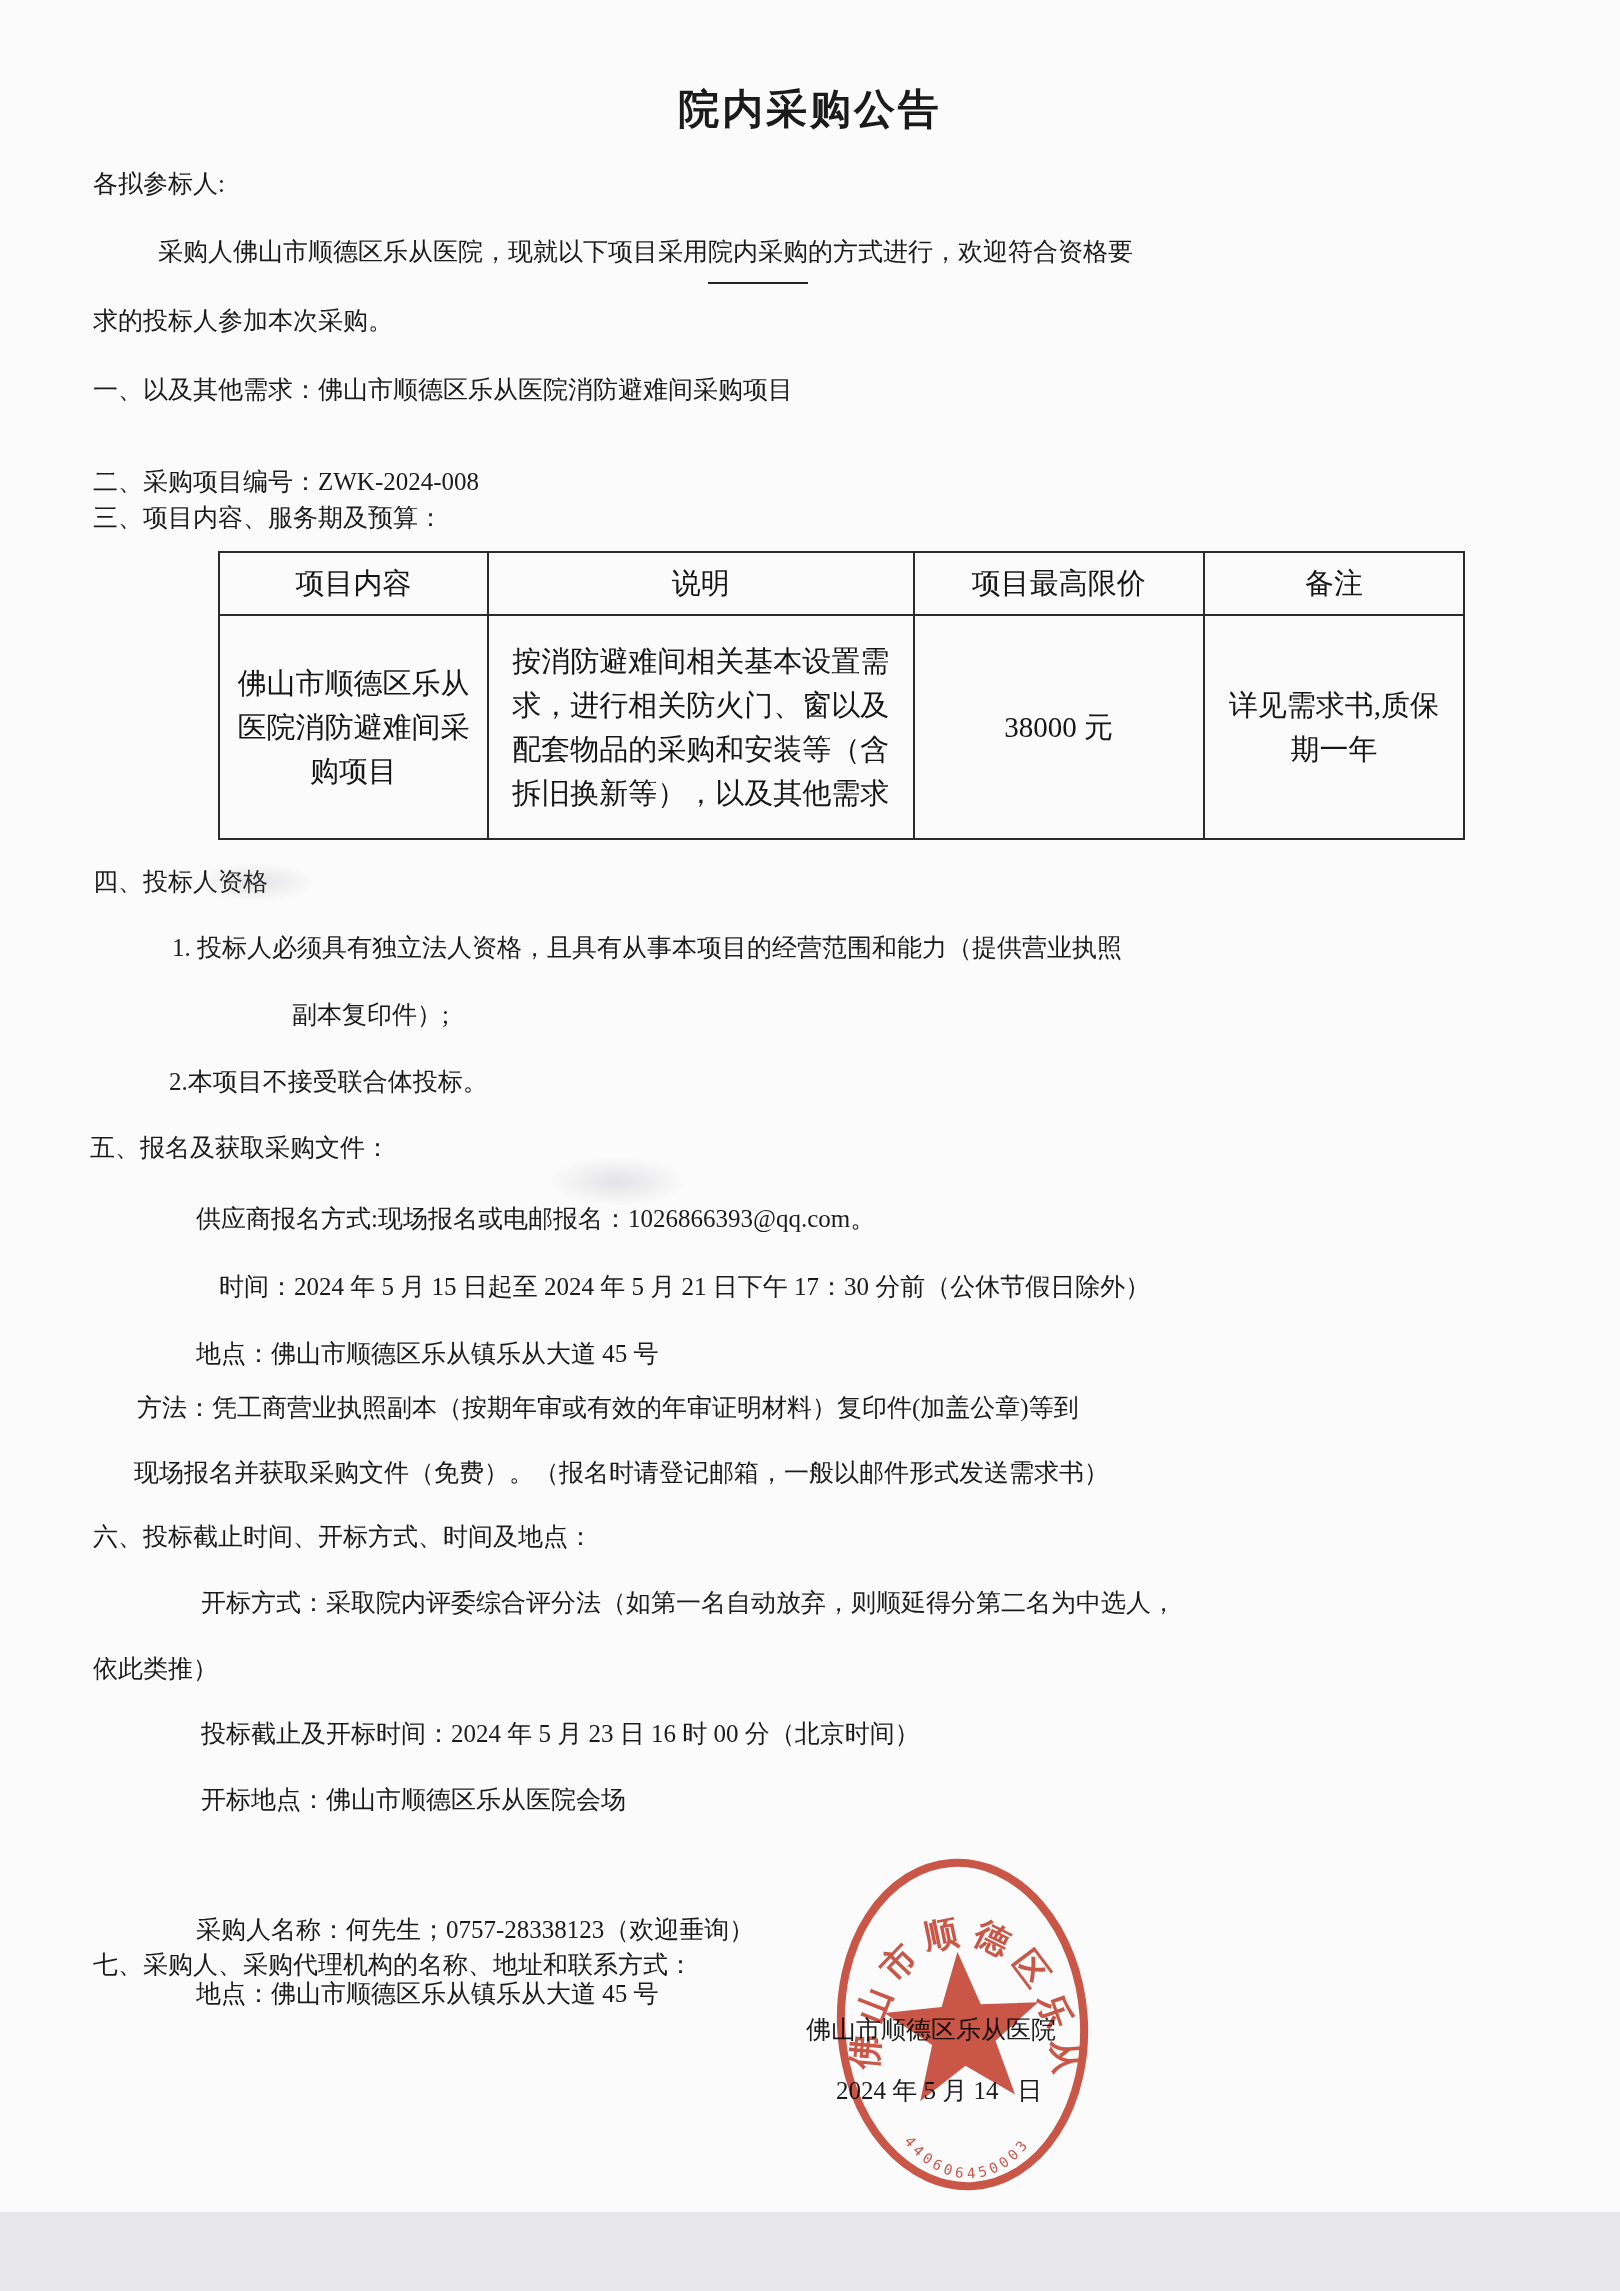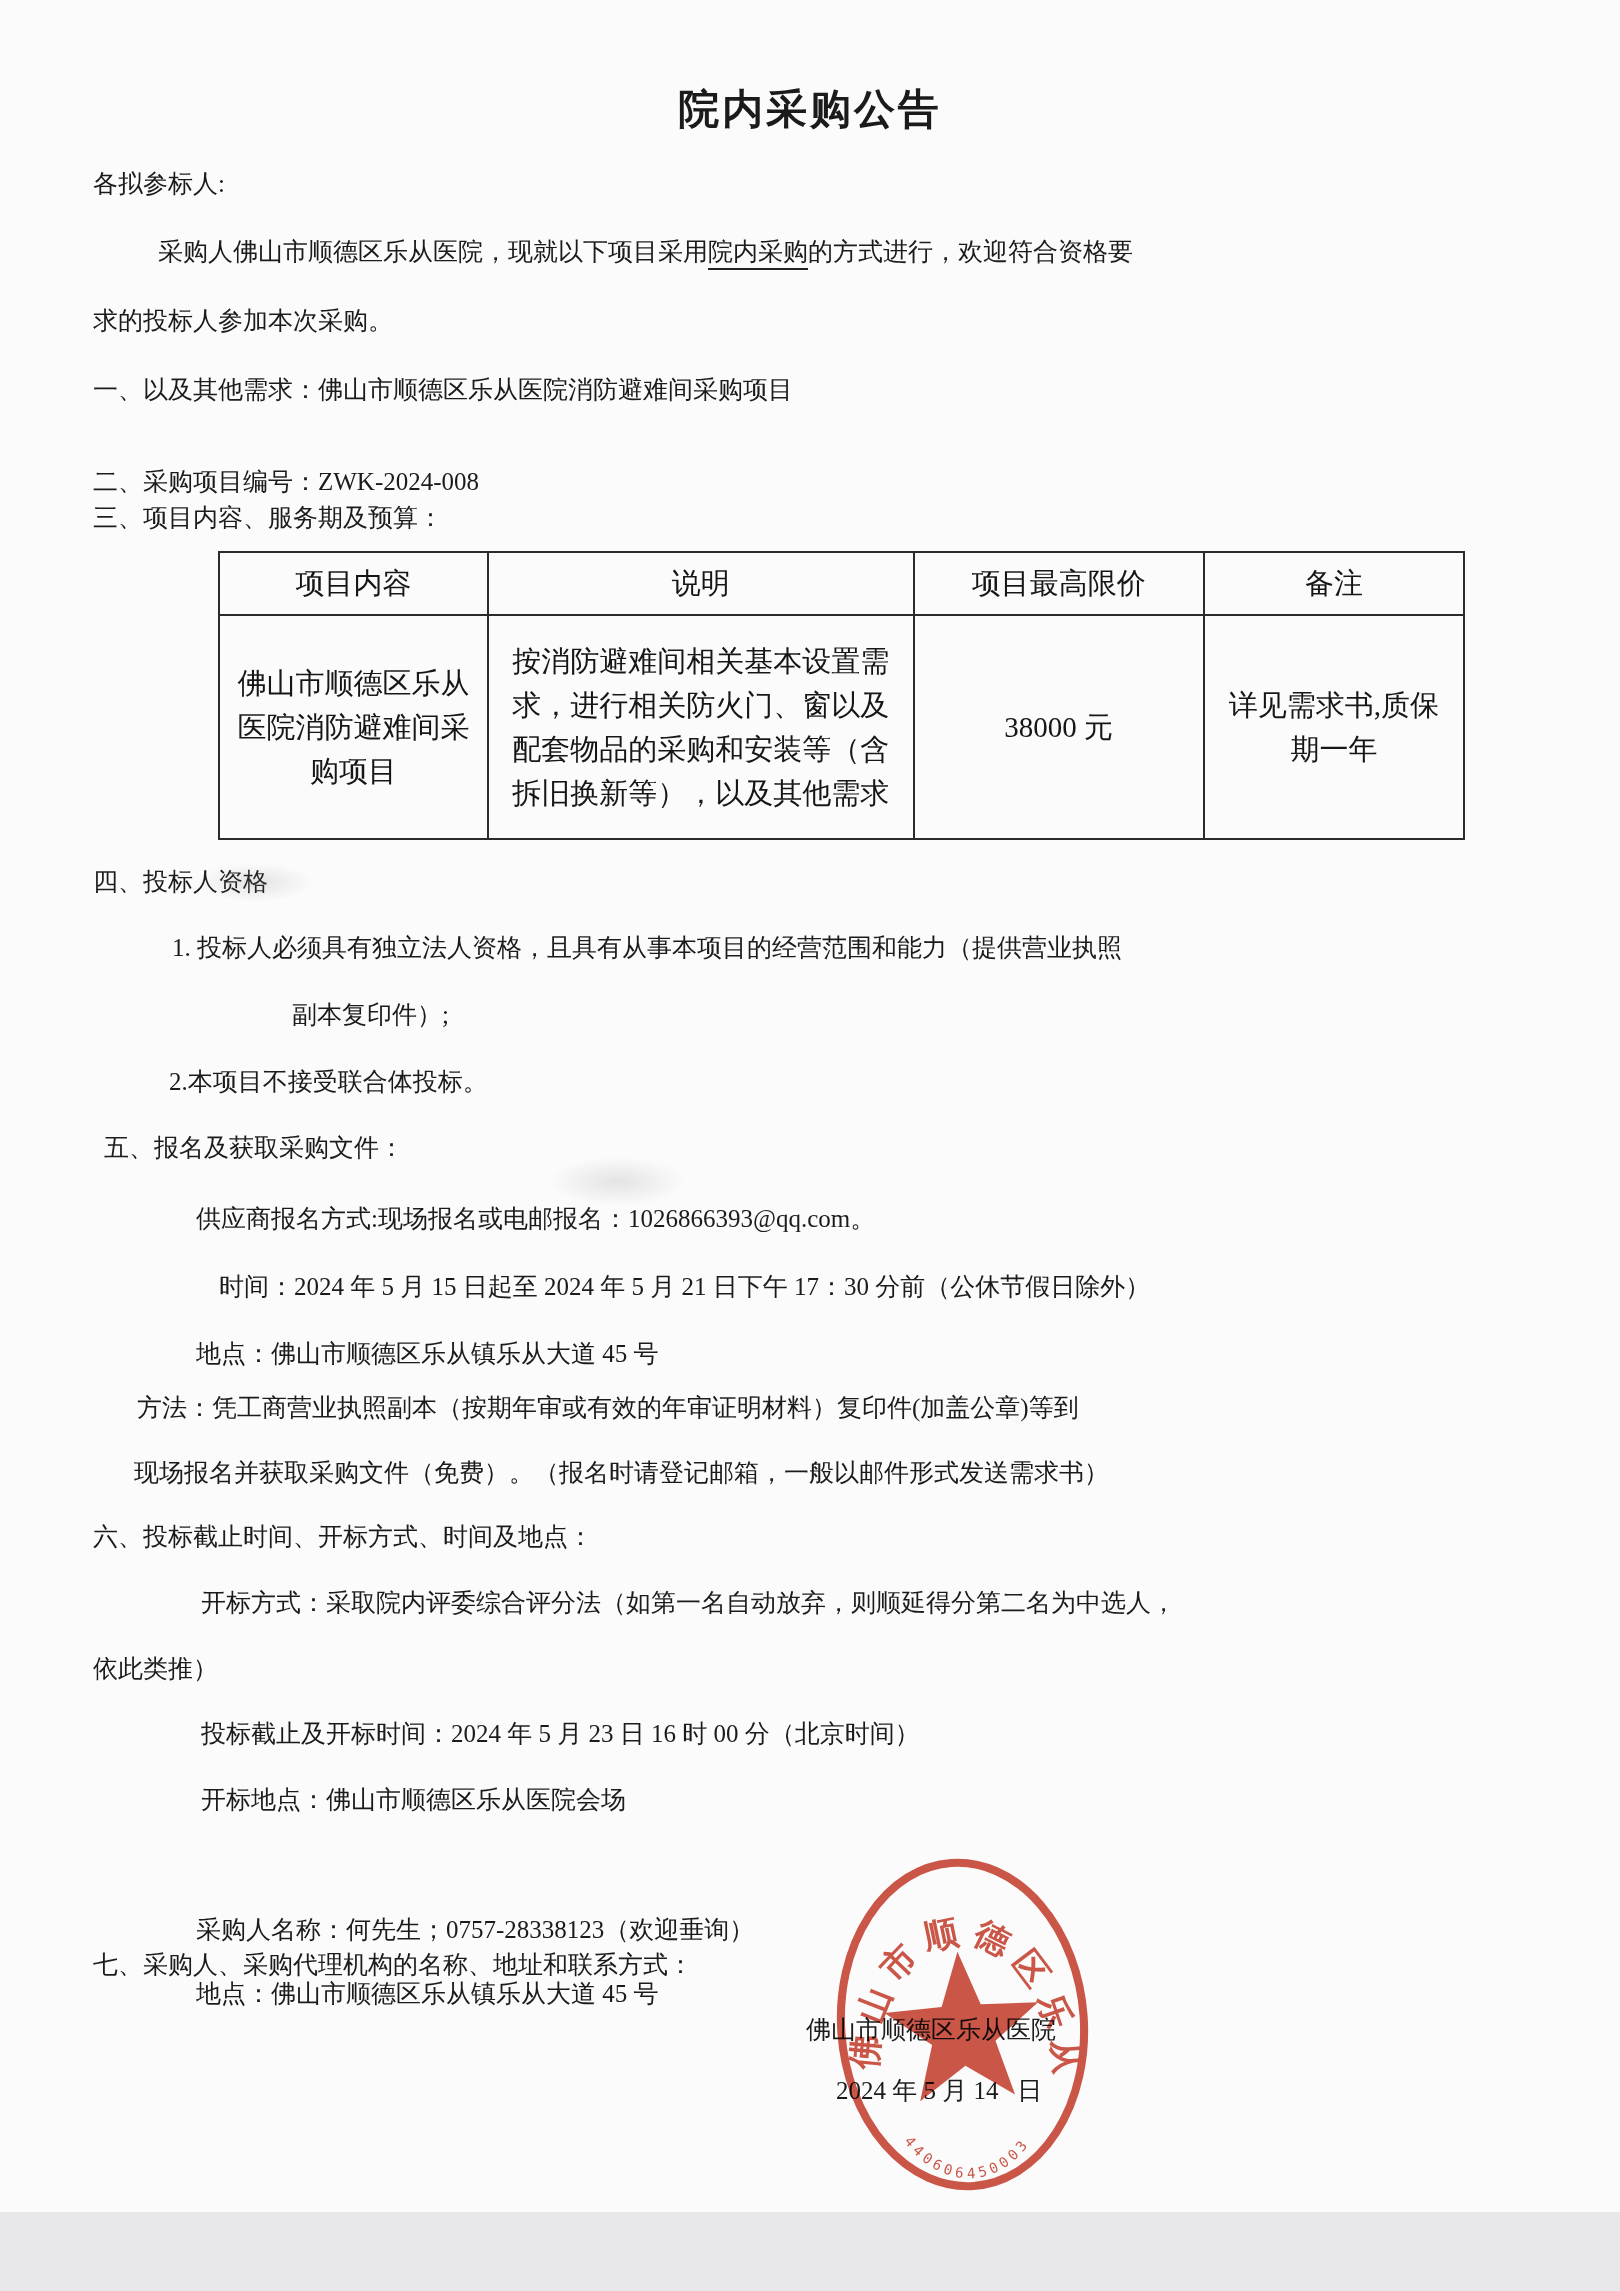--- a/index.html
+++ b/index.html
@@ -17,21 +17,21 @@
     text-align:center;
     font-size:41px; font-weight:bold; letter-spacing:2.9px;
   }
   .ln {
     position:absolute;
     font-size:25px; line-height:41px;
     white-space:pre;
     color:#1b1b1b;
   }
   .indent2 { text-indent:65px; }
-  .u { border-bottom:2px solid #222; padding-bottom:3px; }
+  .u { border-bottom:2px solid #222; padding-bottom:17px; }
 
   
   .tbl-wrap { position:absolute; top:551px; left:218px; width:1247px; }
   table.spec {
     width:100%; border-collapse:collapse; table-layout:fixed;
     font-size:29px; color:#161616;padding-left:20px;
   }
   table.spec th, table.spec td {
     border:2px solid #2b2b2b;
     text-align:center; vertical-align:middle;
@@ -97,21 +97,21 @@
       </tr>
     </tbody>
       </table>
   </div>
 
   <div class="ln" style="top:861px; left:93px;">四、投标人资格</div>
   <div class="ln" style="top:927px; left:172px;">1. 投标人必须具有独立法人资格，且具有从事本项目的经营范围和能力（提供营业执照</div>
   <div class="ln" style="top:994px; left:292px;">副本复印件）;</div>
   <div class="ln" style="top:1061px; left:169px;">2.本项目不接受联合体投标。</div>
 
-  <div class="ln" style="top:1127px; left:104px;">五、报名及获取采购文件：</div>
+  <div class="ln" style="top:1127px; left:90px;">五、报名及获取采购文件：</div>
   <div class="ln" style="top:1198px; left:196px;">供应商报名方式:现场报名或电邮报名：1026866393@qq.com。</div>
   <div class="ln" style="top:1266px; left:196px;margin-left:23px;">时间：2024 年 5 月 15 日起至 2024 年 5 月 21 日下午 17：30 分前（公休节假日除外）</div>
   <div class="ln" style="top:1333px; left:196px;">地点：佛山市顺德区乐从镇乐从大道 45 号</div>
   <div class="ln" style="top:1387px; left:137px;">方法：凭工商营业执照副本（按期年审或有效的年审证明材料）复印件(加盖公章)等到</div>
   <div class="ln" style="top:1452px; left:134px;">现场报名并获取采购文件（免费）。（报名时请登记邮箱，一般以邮件形式发送需求书）</div>
 
   <div class="ln" style="top:1516px; left:93px;">六、投标截止时间、开标方式、时间及地点：</div>
   <div class="ln" style="top:1582px; left:201px;">开标方式：采取院内评委综合评分法（如第一名自动放弃，则顺延得分第二名为中选人，</div>
   <div class="ln" style="top:1648px; left:93px;">依此类推）</div>
   <div class="ln" style="top:1713px; left:201px;">投标截止及开标时间：2024 年 5 月 23 日 16 时 00 分（北京时间）</div>

